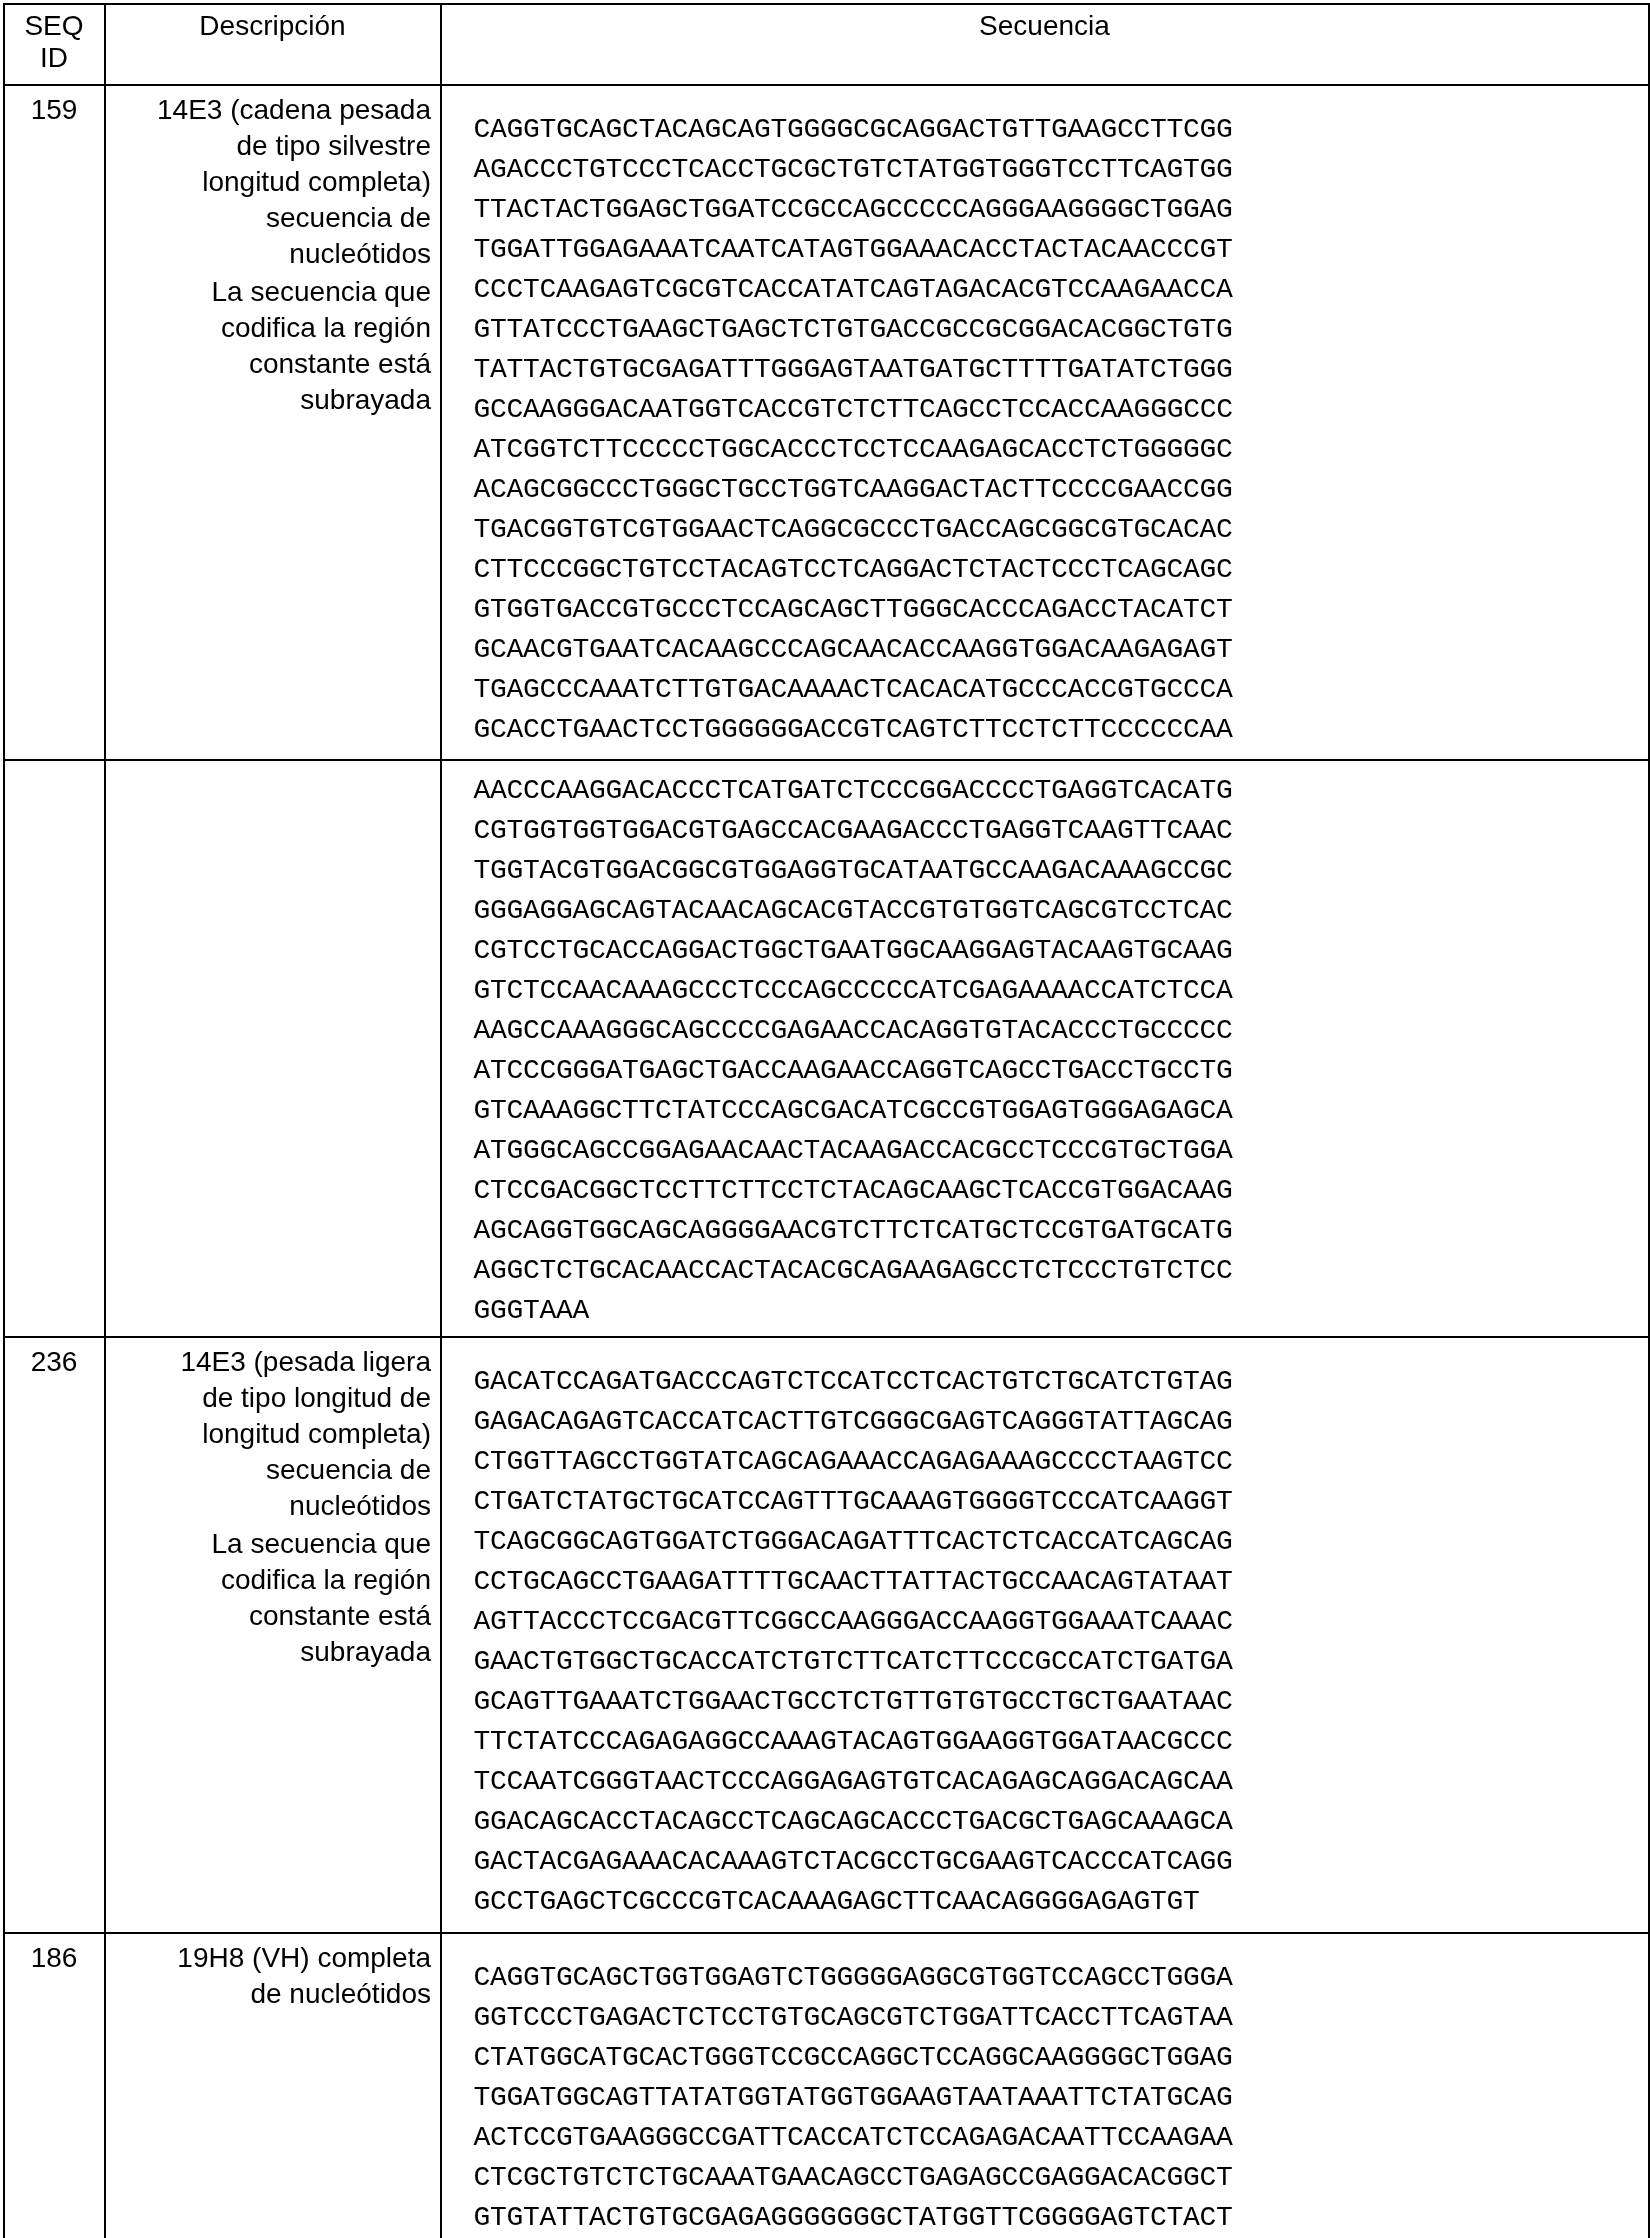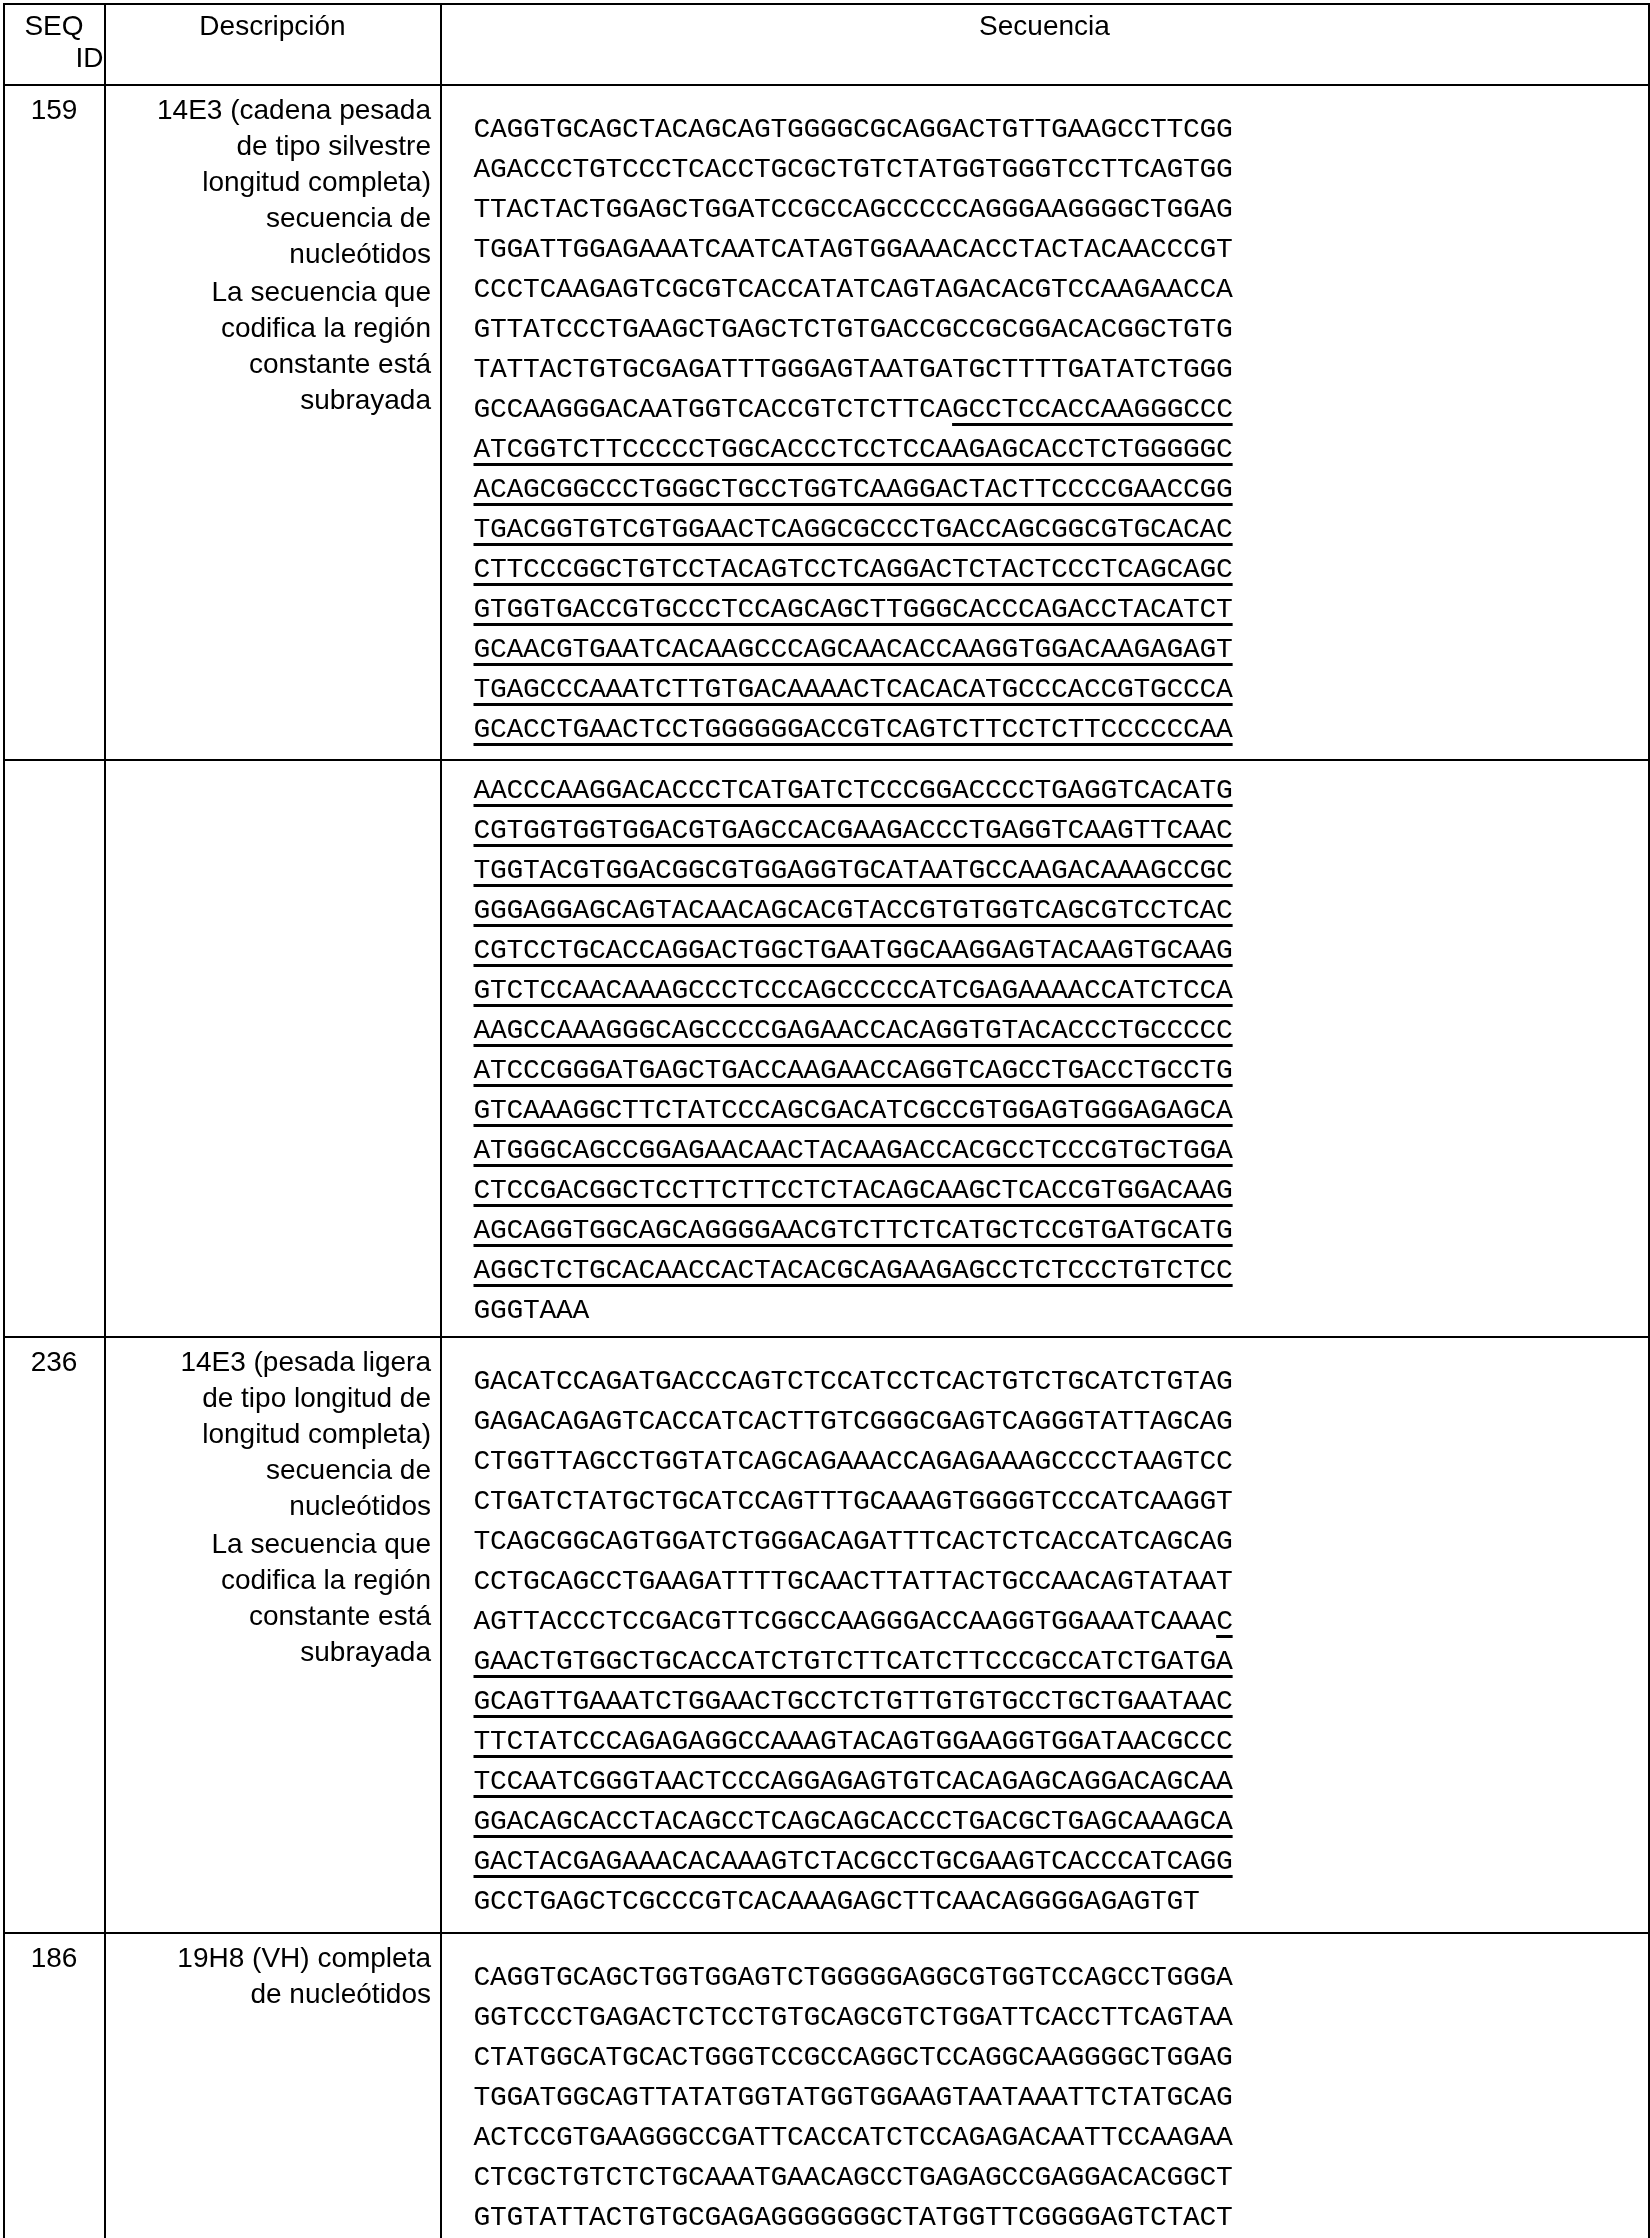--- a/index.html
+++ b/index.html
@@ -44,41 +44,41 @@
   }
   .seq-line {
     display: block;
     font-family: "Liberation Mono", monospace;
     font-size: 28px;
     letter-spacing: -0.3px;
     line-height: 40px;
     height: 40px;
     white-space: pre;
   }
-  .u { text-decoration: underline; text-decoration-thickness: 2.5px; text-underline-offset: 6px; }
+  .u { text-decoration-thickness: 2.5px; text-underline-offset: 6px; }
   tr.row-184a td { height: 644px; }
   tr.row-184b td { height: 551px; }
   tr.row-185 td { height: 565px; }
   tr.row-186 td { height: 364px; }
   td.seq-cell.first { padding-top: 24px !important; border-radius: 22px; }
 </style>
 </head>
 <body>
 
 <table class="seq-table">
   <colgroup>
       <col class="c1">
       <col class="c2">
       <col class="c3">
     </colgroup>
   <thead>
     <tr>
       <th style="white-space:normal;">
           <span style="display: block;">SEQ</span>
-          <span style="display: block; text-align: right;">ID</span>
+          <span style="display: block;">ID</span>
         </th>
       <th>Descripción</th>
       <th>Secuencia</th>
     </tr>
   </thead>
   <tbody id="tbody">
     <tr class="row-184a">
       <td class="id-cell">159</td>
       <td class="desc-cell">
           <span class="desc-line">14E3 (cadena pesada</span>

